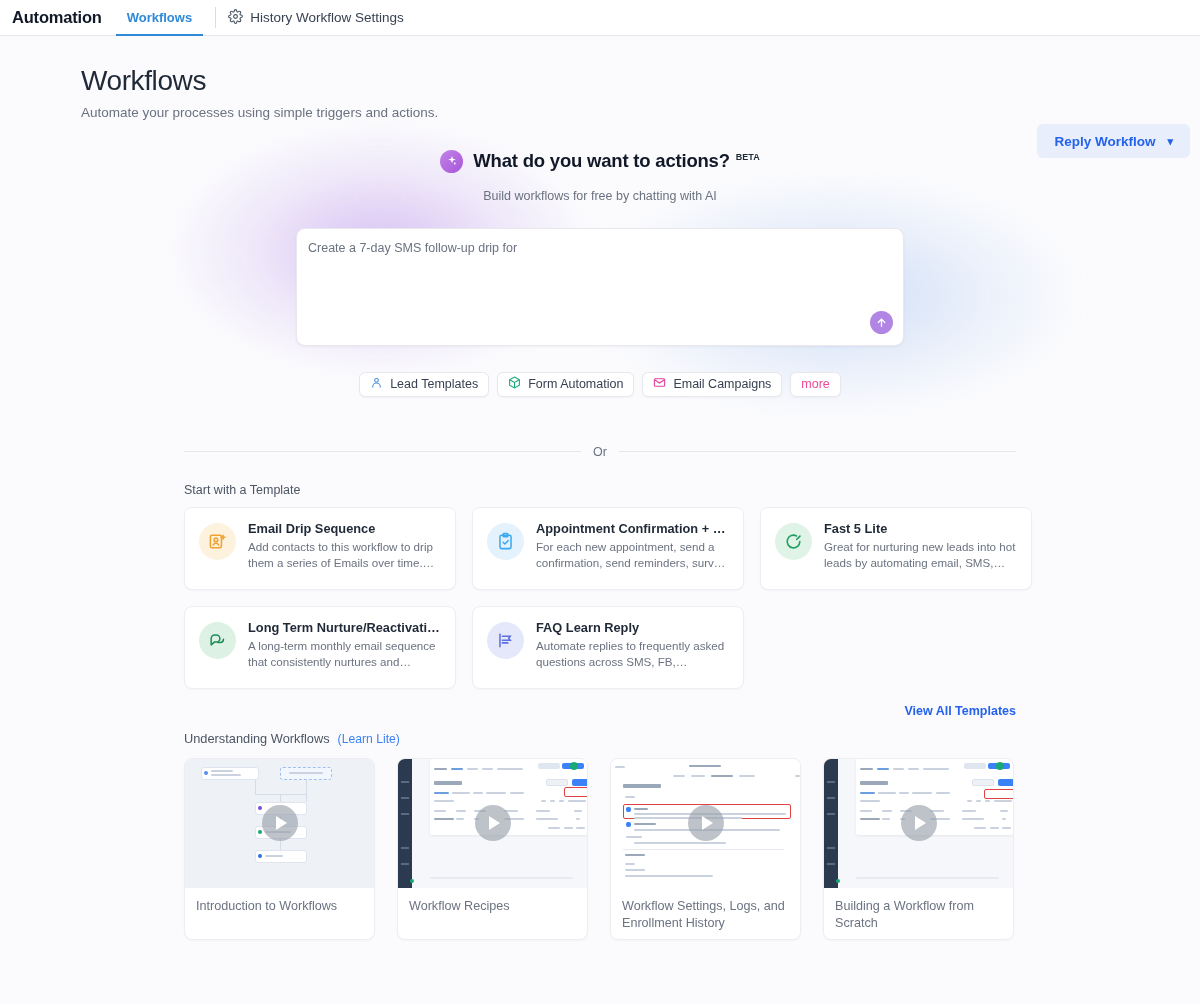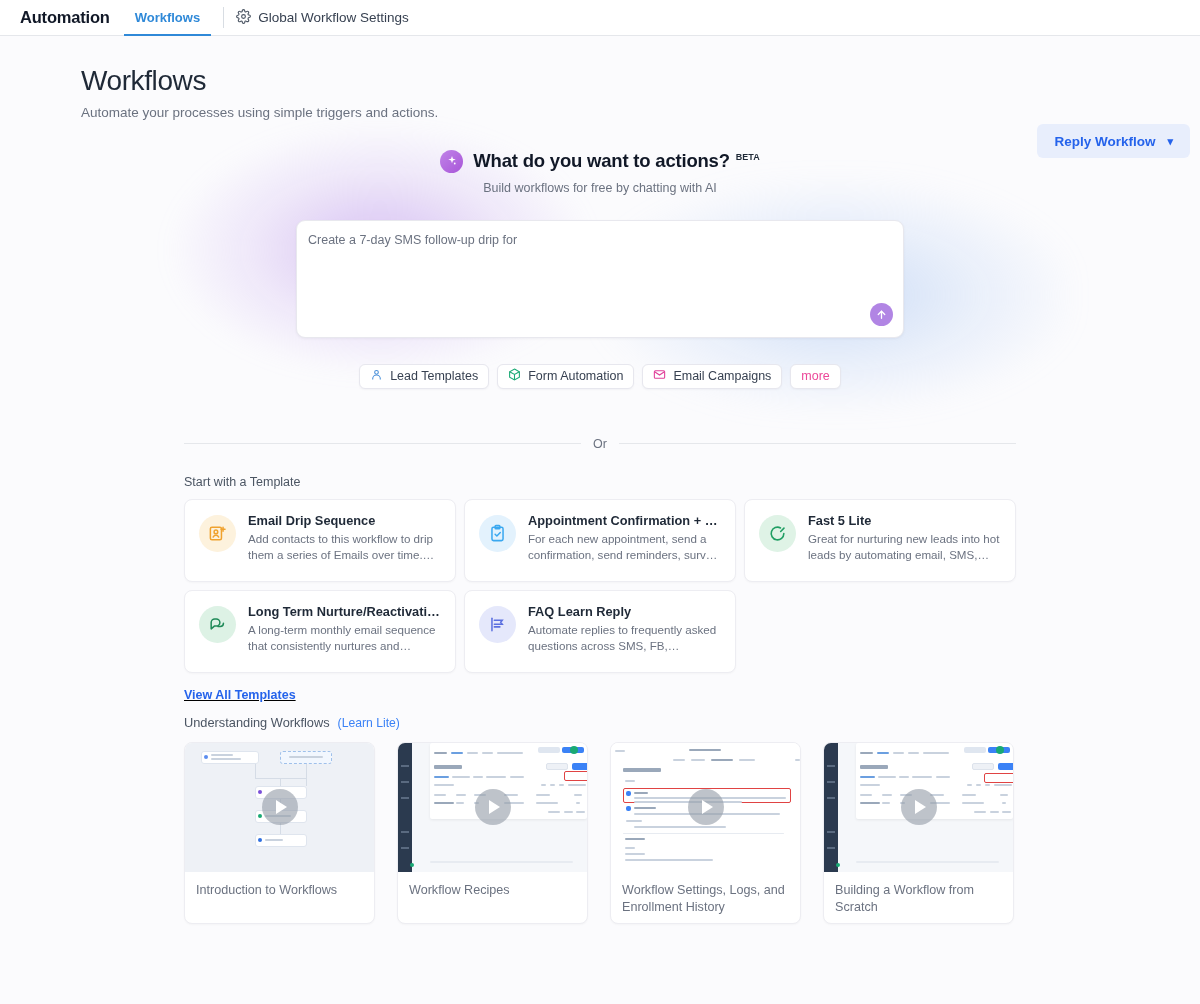--- a/index.html
+++ b/index.html
@@ -7,21 +7,21 @@
     width: 1200px; height: 1004px;
     font-family: "Liberation Sans", sans-serif;
     background: #fbfbfd;
     overflow: hidden;
   }
 
   
   .topnav {
     height: 36px; background: #ffffff;
     border-bottom: 1px solid #e5e7eb;
-    display: flex; align-items: stretch; padding-left: 16px;
+    display: flex; align-items: stretch; padding-left: 8px;
     position: relative;
   }
   .nav-title {
     font-size: 16.5px; font-weight: bold; color: #111827;
     display: flex; align-items: center; padding: 0 14px 0 4px;
     letter-spacing: -0.2px;
   }
   .nav-tab {
     display: flex; align-items: center; padding: 0 11px;
     font-size: 13px; color: #2f89d8; font-weight: 600;
@@ -81,21 +81,21 @@
     color: #fff; font-size: 12px; line-height: 1;
   }
   .hero-title {
     font-size: 18.5px; font-weight: bold; color: #111827; letter-spacing: -0.2px;
   }
   .beta {
     font-size: 9px; font-weight: bold; color: #1f2937;
     align-self: flex-start; margin-top: 2px; margin-left: -4px;
   }
   .hero-sub {
-    text-align: center; font-size: 12.5px; color: #6b7280; margin-top: 8px;
+    text-align: center; font-size: 12.5px; color: #6b7280; margin-top: 16px;
   }
 
   .composer {
     position: relative; width: 608px; height: 118px; margin: 25px auto 0;
     background: #fff; border: 1px solid #e8e8ee; border-radius: 9px;
     box-shadow: 0 1px 3px rgba(16,24,40,.05);
   }
   .composer-text {
     position: absolute; left: 11px; top: 12px;
     font-size: 12.5px; color: #6b7280;
@@ -124,21 +124,21 @@
     display: flex; align-items: center; gap: 12px;
     width: 832px; margin: 48px auto 0;
   }
   .or-line { flex: 1; height: 1px; background: #e5e7eb; }
   .or-text { font-size: 12.5px; color: #6b7280; }
 
   
   .tpl-wrap { width: 832px; margin: 24px auto 0; }
   .tpl-head { font-size: 12.5px; color: #4b5563; margin-bottom: 10px; }
   .tpl-grid {
-    display: grid; grid-template-columns: repeat(3, 272px); gap: 8px;
+    display: grid; grid-template-columns: repeat(3, 272px); gap: 16px;
   }
   .tpl-card {
     background: #fff; border: 1px solid #ededf2; border-radius: 8px;
     height: 83px; padding: 12px 14px;
     display: flex; gap: 12px; align-items: flex-start; cursor: pointer;
     box-shadow: 0 1px 2px rgba(16,24,40,.03);
   }
   .tpl-icon {
     width: 37px; height: 37px; border-radius: 50%; flex: 0 0 37px;
     display: flex; align-items: center; justify-content: center; margin-top: 3px;
@@ -147,21 +147,21 @@
   .tpl-name {
     font-size: 12.8px; font-weight: bold; color: #1f2937;
     white-space: nowrap; overflow: hidden; text-overflow: ellipsis;
   }
   .tpl-desc {
     font-size: 11.6px; color: #6b7280; line-height: 1.42; margin-top: 3px;
     display: -webkit-box; -webkit-line-clamp: 2; -webkit-box-orient: vertical;
     overflow: hidden;
   }
   .view-all {
-    text-align: left; width: 832px; margin: 12px auto 8px; text-decoration: underline;
+    text-align: right; width: 832px; margin: 12px auto 8px;
   }
   .view-all a {
     font-size: 12.5px; color: #2563eb; font-weight: bold;
     text-decoration: none; cursor: pointer;
   }
 
   
   .uw-wrap { width: 832px; margin: 12px auto 0; }
   .uw-head {
     font-size: 12.8px; color: #4b5563; display: flex; gap: 8px; align-items: baseline;
@@ -223,21 +223,21 @@
   <div class="nav-title">Automation</div>
   <div class="nav-tab">Workflows</div>
   <div class="nav-sep"></div>
   <div class="nav-link">
     <span>
       <svg width="15" height="15" viewBox="0 0 24 24" fill="none" stroke="#4b5563" stroke-width="1.8">
         <circle cx="12" cy="12" r="3"></circle>
         <path d="M19.4 15a1.65 1.65 0 0 0 .33 1.82l.06.06a2 2 0 1 1-2.83 2.83l-.06-.06a1.65 1.65 0 0 0-1.82-.33 1.65 1.65 0 0 0-1 1.51V21a2 2 0 1 1-4 0v-.09A1.65 1.65 0 0 0 9 19.4a1.65 1.65 0 0 0-1.82.33l-.06.06a2 2 0 1 1-2.83-2.83l.06-.06A1.65 1.65 0 0 0 4.6 15a1.65 1.65 0 0 0-1.51-1H3a2 2 0 1 1 0-4h.09A1.65 1.65 0 0 0 4.6 9a1.65 1.65 0 0 0-.33-1.82l-.06-.06a2 2 0 1 1 2.83-2.83l.06.06A1.65 1.65 0 0 0 9 4.6a1.65 1.65 0 0 0 1-1.51V3a2 2 0 1 1 4 0v.09a1.65 1.65 0 0 0 1 1.51 1.65 1.65 0 0 0 1.82-.33l.06-.06a2 2 0 1 1 2.83 2.83l-.06.06A1.65 1.65 0 0 0 19.4 9c.14.33.43.58.78.68H21a2 2 0 1 1 0 4h-.09a1.65 1.65 0 0 0-1.51 1z"></path>
       </svg>
     </span>
-    <span>Global Workflow Settings</span>
+    <span>History Workflow Settings</span>
   </div>
 </div>
 
 <div class="page-head">
   <div class="page-title">Workflows</div>
   <div class="page-sub">Automate your processes using simple triggers and actions.</div>
   <button class="create-btn">
     <span>Reply Workflow</span>
     <span class="chev">▾</span>
   </button>

